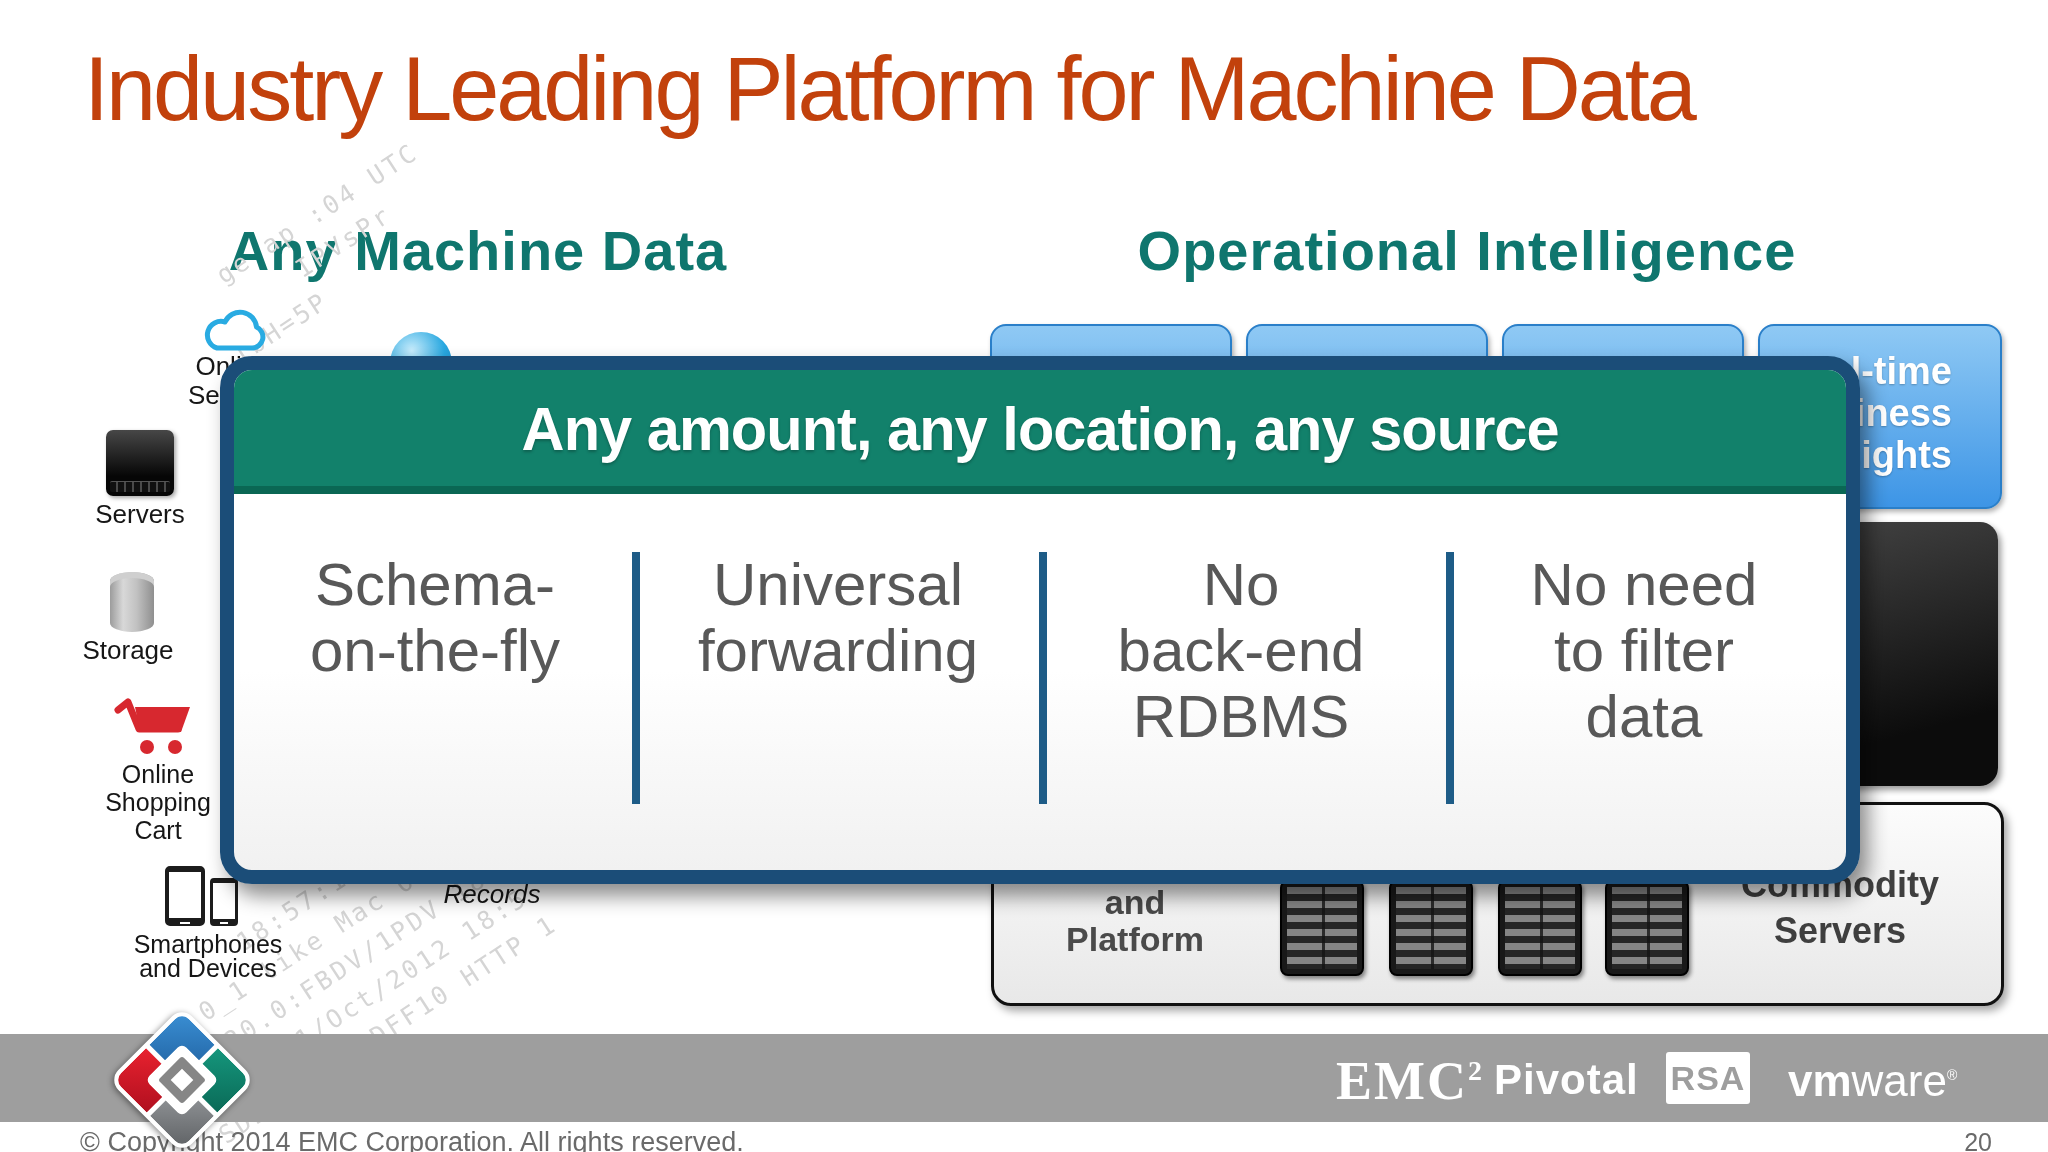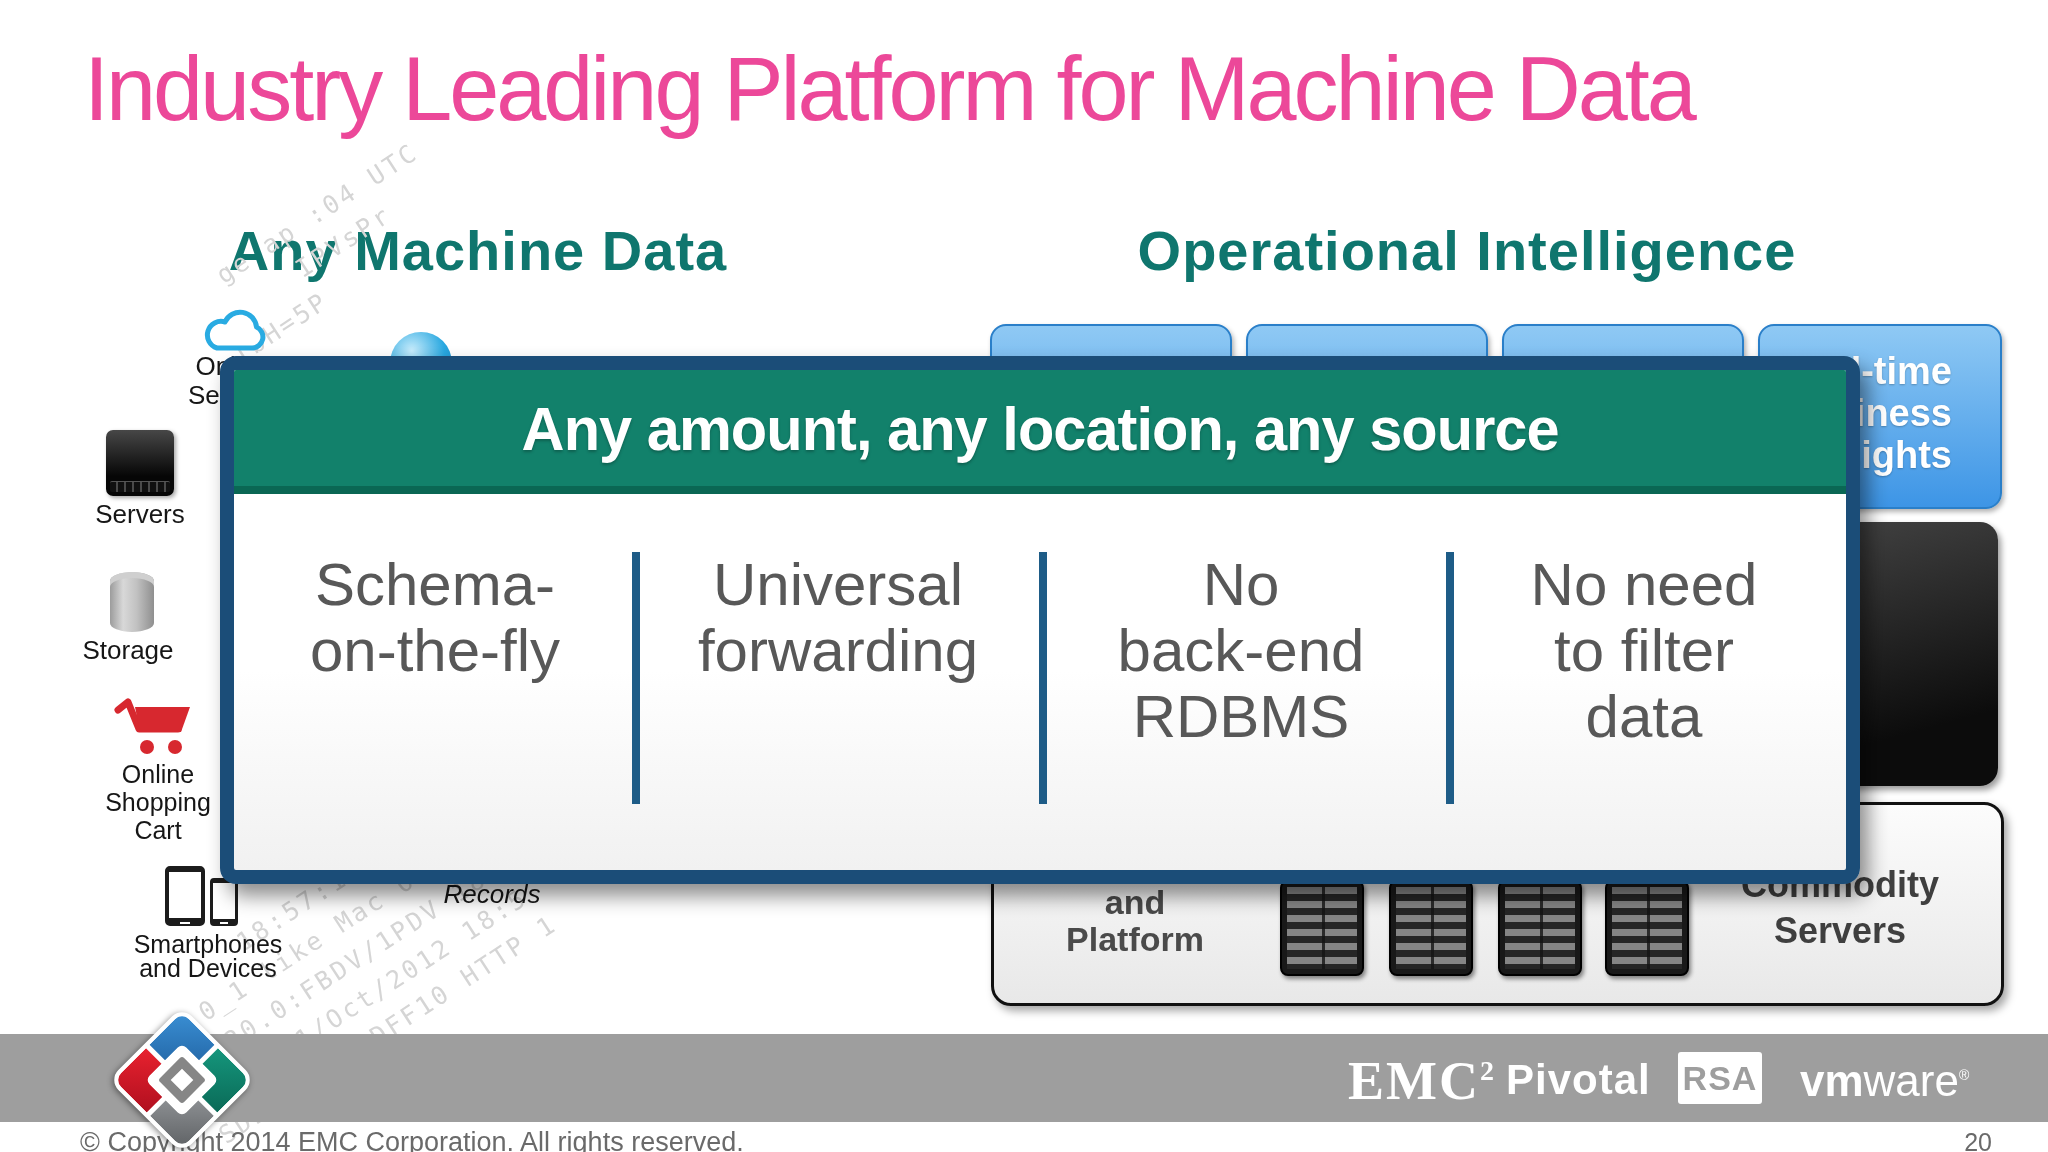--- a/index.html
+++ b/index.html
@@ -2,21 +2,21 @@
 <html><head>
 <meta charset="utf-8">
 <style>
   html,body{margin:0;padding:0;background:#ffffff;}
   #stage{position:relative;width:2048px;height:1152px;background:#ffffff;overflow:hidden;
          font-family:"Liberation Sans",sans-serif;}
   .pre{white-space:pre-line;}
 
   
   .slide-title{position:absolute;left:84px;top:38px;width:1900px;font-size:90px;letter-spacing:-3px;
-               color:#ec4899;font-weight:400;}
+               color:#c2410c;font-weight:400;}
   .section-heading{position:absolute;top:218px;font-size:56px;font-weight:700;color:#0f766e;
                    letter-spacing:1px;text-align:center;}
   #heading-left{left:178px;width:600px;}
   #heading-right{left:1117px;width:700px;}
 
   
   .wm{position:absolute;transform:rotate(-33deg);transform-origin:left top;z-index:1;
       font-family:"DejaVu Sans Mono",monospace;color:#d5d5d5;font-size:25px;letter-spacing:3px;line-height:38px;}
   #wm-upper{left:150px;top:300px;}
   #wm-lower{left:120px;top:1000px;}
@@ -65,36 +65,36 @@
   #label-and-storage{left:1000px;top:884px;width:270px;font-size:34px;line-height:37px;}
   #label-commodity{left:1698px;top:862px;width:284px;font-size:36px;line-height:46px;color:#3f3f3f;}
   .rack{position:absolute;top:880px;width:80px;height:92px;border-radius:8px;background:#191919;z-index:6;
         border:2px solid #000;box-shadow:2px 3px 4px rgba(0,0,0,.45);}
   .rack::before{content:"";position:absolute;left:5px;right:5px;top:5px;bottom:5px;
         background:repeating-linear-gradient(180deg,#858585 0 7px,#262626 7px 14px);}
   .rack::after{content:"";position:absolute;left:50%;top:5px;bottom:5px;width:3px;background:rgba(20,20,20,.8);}
 
   
   .callout{position:absolute;left:220px;top:356px;width:1640px;height:528px;z-index:50;
-           border:14px solid #1b4d78;border-radius:16px;box-sizing:border-box;
+           border:14px solid #1b4d78;border-radius:32px;box-sizing:border-box;
            background:linear-gradient(#ffffff 60%,#f1f1f1);box-shadow:8px 12px 20px rgba(0,0,0,.45);
            overflow:hidden;}
   .callout-header{height:116px;background:#12816b;border-bottom:8px solid #0a6754;
                   display:flex;align-items:center;justify-content:center;}
   .callout-header span{color:#ffffff;font-size:62px;font-weight:700;letter-spacing:-1px;
                   transform:scaleX(.96);text-shadow:0 2px 3px rgba(0,0,0,.25);}
   .col-text{position:absolute;top:552px;width:380px;text-align:center;font-size:60px;line-height:66px;
             color:#585858;z-index:51;}
   .divider{position:absolute;top:552px;width:8px;height:252px;background:#1e5c87;z-index:51;}
 
   
   .footer-bar{position:absolute;left:0;top:1034px;width:2048px;height:88px;background:#9e9e9e;z-index:60;}
   .copyright{position:absolute;left:80px;top:1127px;font-size:27px;color:#6a6a6a;z-index:61;}
   .page-num{position:absolute;right:56px;top:1128px;font-size:25px;color:#6a6a6a;z-index:61;}
-  .logo{position:absolute;color:#ffffff;z-index:61;margin-left:12px;}
+  .logo{position:absolute;color:#ffffff;z-index:61;}
   #logo-emc-text{left:1336px;top:1050px;font-family:"Liberation Serif",serif;font-weight:700;
                  font-size:54px;letter-spacing:2px;}
   #logo-emc-text sup{font-size:28px;}
   #logo-pivotal{left:1494px;top:1056px;font-size:42px;font-weight:600;letter-spacing:1px;}
   #logo-rsa{left:1666px;top:1052px;width:84px;height:52px;background:#ffffff;border-radius:3px;
             display:flex;align-items:center;justify-content:center;font-size:34px;font-weight:800;
             color:#9e9e9e;letter-spacing:1px;}
   #logo-vmware{left:1788px;top:1056px;font-size:44px;font-weight:400;}
   #logo-vmware b{font-weight:800;}
   #logo-vmware sup{font-size:14px;}

